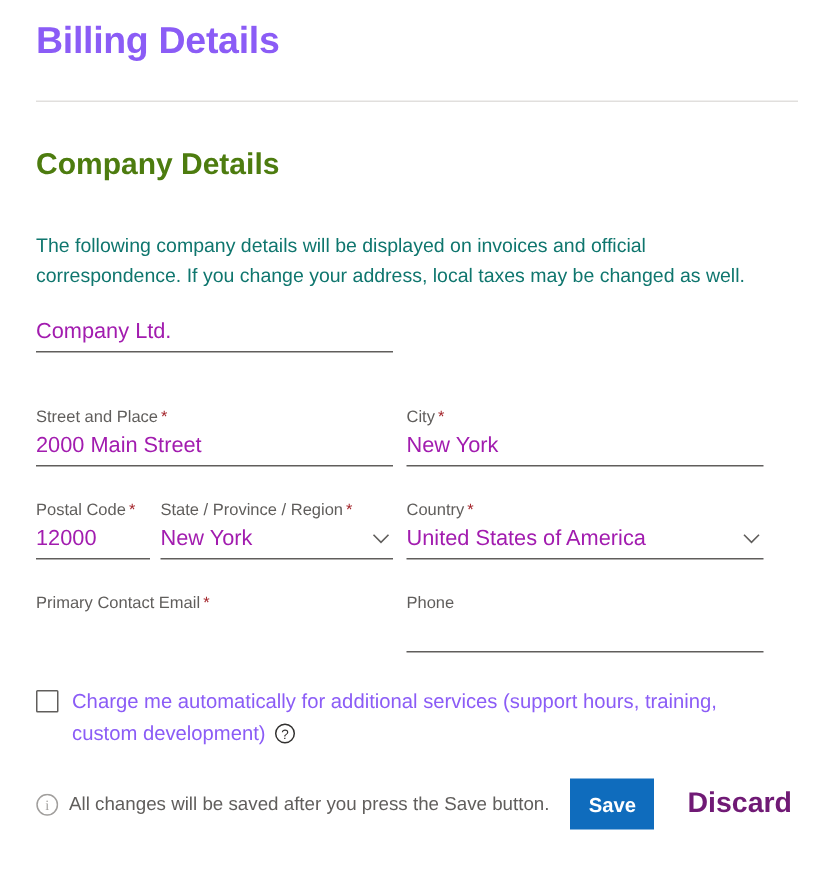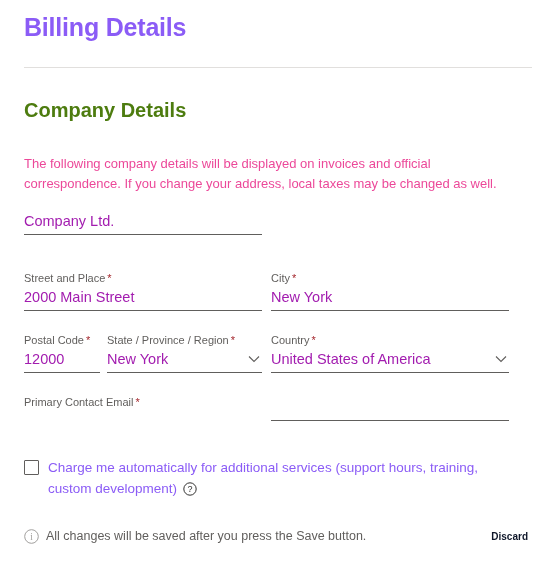--- a/index.html
+++ b/index.html
@@ -45,21 +45,21 @@
     color: #4d7c0f;
     line-height: 26px;
   }
   .section-desc {
     position: absolute;
     left: 24px;
     top: 154px;
     width: 492px;
     font-size: 13px;
     line-height: 20px;
-    color: #ec4899;
+    color: #0f766e;
   }
 
   
   .form { position: absolute; left: 0; top: 0; width: 556px; }
 
   .field { position: absolute; }
   .field-label {
     font-size: 11px;
     line-height: 14px;
     color: #605e5c;
@@ -166,23 +166,23 @@
     font-weight: bold;
     border: none;
     display: flex;
     align-items: center;
     justify-content: center;
     cursor: pointer;
     font-family: "Liberation Sans", sans-serif;
     margin-right: 22px;
   }
   .discard-button {
-    font-size: 10px;
-    font-weight: bold;
-    color: #0f172a;
+    font-size: 19px;
+    font-weight: bold;
+    color: #701a75;
     cursor: pointer;
     padding-right: 4px;
   }
 </style>
 </head>
 <body>
 
 <div class="page">
 
   <div class="page-title">Billing Details</div>
@@ -242,20 +242,21 @@
             </svg>
         </span>
       </div>
     </div>
 
     <div class="field" id="f-email">
       <div class="field-label"><span>Primary Contact Email</span><span class="req">*</span></div>
     </div>
 
     <div class="field" id="f-phone">
+      <div class="field-label"><span>Phone</span><span class="req"></span></div>
       <div class="field-control">
         <span class="field-value empty"></span>
       </div>
     </div>
 
   </div>
 
   <div class="checkbox-row">
     <span class="checkbox-box"></span>
     <span class="checkbox-label"><span>Charge me automatically for additional services (support hours, training, custom development)</span><span class="help-icon"><svg viewBox="0 0 14 14" width="14" height="14">
@@ -267,16 +268,17 @@
   <div class="footer">
     <div class="footer-note">
       <span class="info-icon">
         <svg viewBox="0 0 15 15" width="15" height="15">
             <circle cx="7.5" cy="7.5" r="6.8" fill="none" stroke="#a19f9d" stroke-width="1"></circle>
             <text x="7.5" y="11" font-size="9.5" font-family="Liberation Serif, serif" fill="#a19f9d" text-anchor="middle">i</text>
           </svg>
       </span>
       <span>All changes will be saved after you press the Save button.</span>
     </div>
+    <button class="save-button">Save</button>
     <span class="discard-button">Discard</span>
   </div>
 
 </div>
 
 </body></html>

